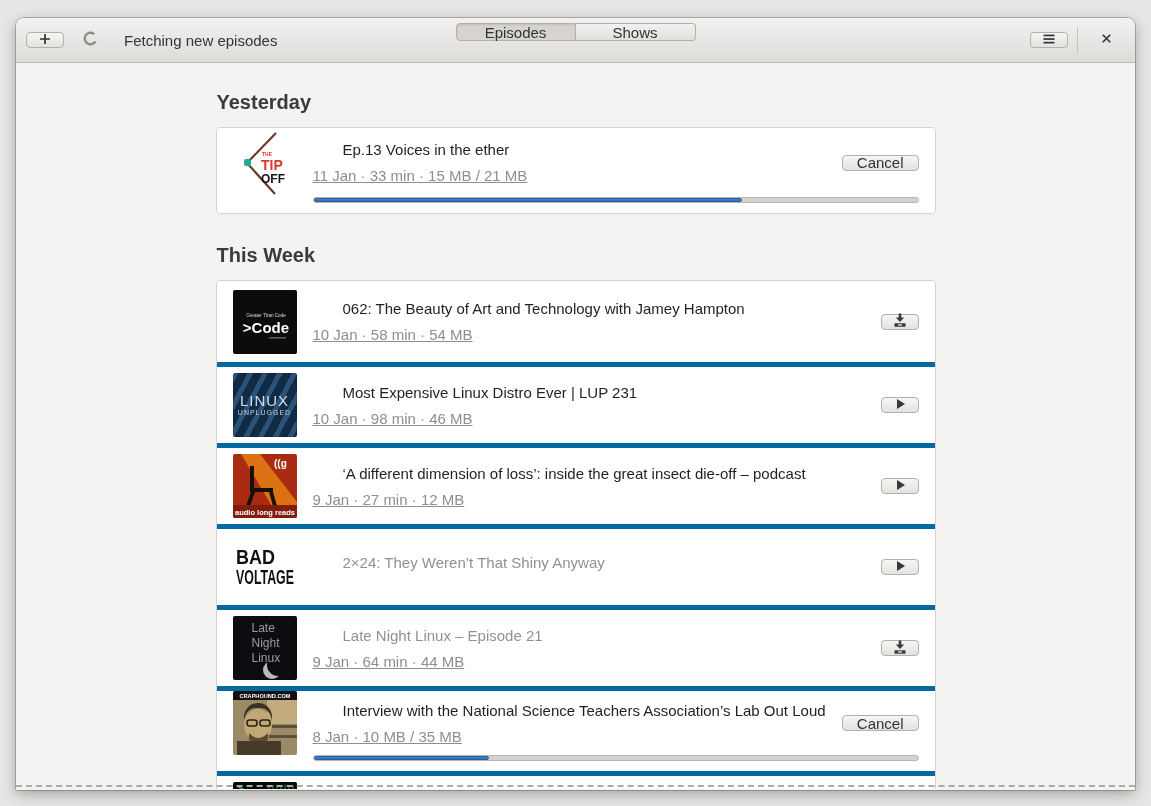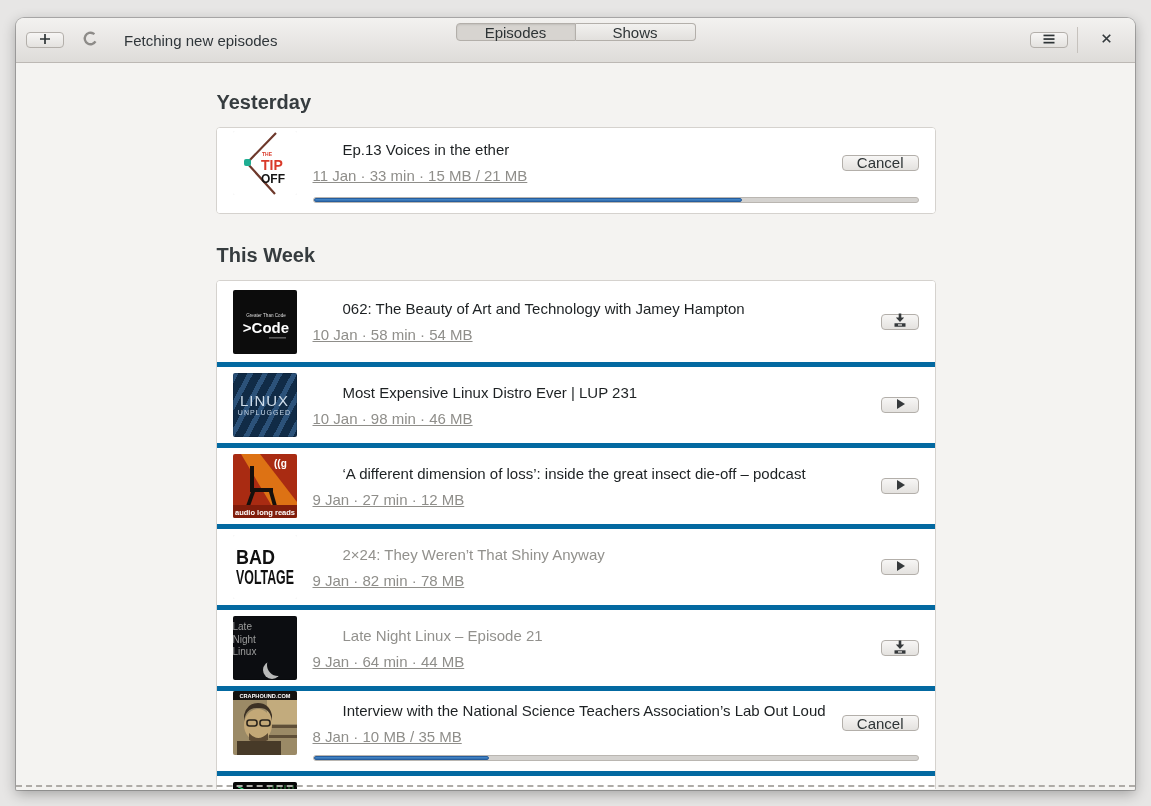--- a/index.html
+++ b/index.html
@@ -85,21 +85,21 @@
     border:1px solid #265d9c;
   }
   .action{margin-left:auto;flex:none;}
   
   .art-lup{background:#16395e;
     background-image:repeating-linear-gradient(118deg,rgba(120,170,220,.22) 0 5px,rgba(0,0,0,.25) 5px 13px);
     display:flex;flex-direction:column;align-items:center;justify-content:center;}
   .art-lup .l1{font-size:15px;letter-spacing:1px;color:#d9e6f2;opacity:.95;line-height:1;}
   .art-lup .l2{font-size:7px;letter-spacing:1px;color:#c3d4e6;line-height:1.4;}
   .art-lnl{background:#0c0d11;}
-  .art-lnl .lnl-text{position:absolute;top:5px;left:0;font-size:10px;line-height:1.25;color:#9c9c9c;}
+  .art-lnl .lnl-text{position:absolute;top:5px;left:19px;font-size:12px;line-height:1.25;color:#9c9c9c;}
   .art-lnl .moon{position:absolute;right:8px;bottom:4px;width:22px;height:22px;border-radius:50%;
     box-shadow:-6px 5px 0 -2px #b9b9b9;}
   .art-irl{background:#070707;}
   .art-irl .gt{position:absolute;top:1px;left:5px;color:#35d77b;font-weight:bold;font-size:11px;}
   .art-irl .noise{position:absolute;top:3px;right:3px;width:26px;height:14px;opacity:.55;
     background:repeating-linear-gradient(90deg,#2f7d3c 0 2px,transparent 2px 4px);}
   
   .undershoot{position:absolute;left:0;right:0;bottom:2px;border-top:2px dashed #aeaba7;}
 </style>
 </head>
@@ -255,21 +255,20 @@
           <div class="row">
             <div class="cover">
               <svg width="64" height="64" viewBox="0 0 64 64">
                 <rect width="64" height="64" fill="#ffffff"></rect>
                 <text x="3" y="26" font-size="18" font-weight="bold" fill="#101010" textLength="39" lengthAdjust="spacingAndGlyphs" transform="scale(1,1.12)">BAD</text>
                 <text x="3" y="44" font-size="18" font-weight="bold" fill="#101010" textLength="58" lengthAdjust="spacingAndGlyphs" transform="scale(1,1.12)">VOLTAGE</text>
               </svg>
             </div>
             <div class="row-main">
               <div class="ep-title played">2×24: They Weren’t That Shiny Anyway</div>
-              <div class="ep-meta">9 Jan · 82 min · 78 MB</div>
             </div>
             <button class="gtk-btn icon-btn action">
               <span>
                 <svg width="16" height="16" viewBox="0 0 16 16">
                     <polygon points="5,3 13,8 5,13" fill="#35393b"></polygon>
                   </svg>
               </span>
             </button>
           </div>
 

